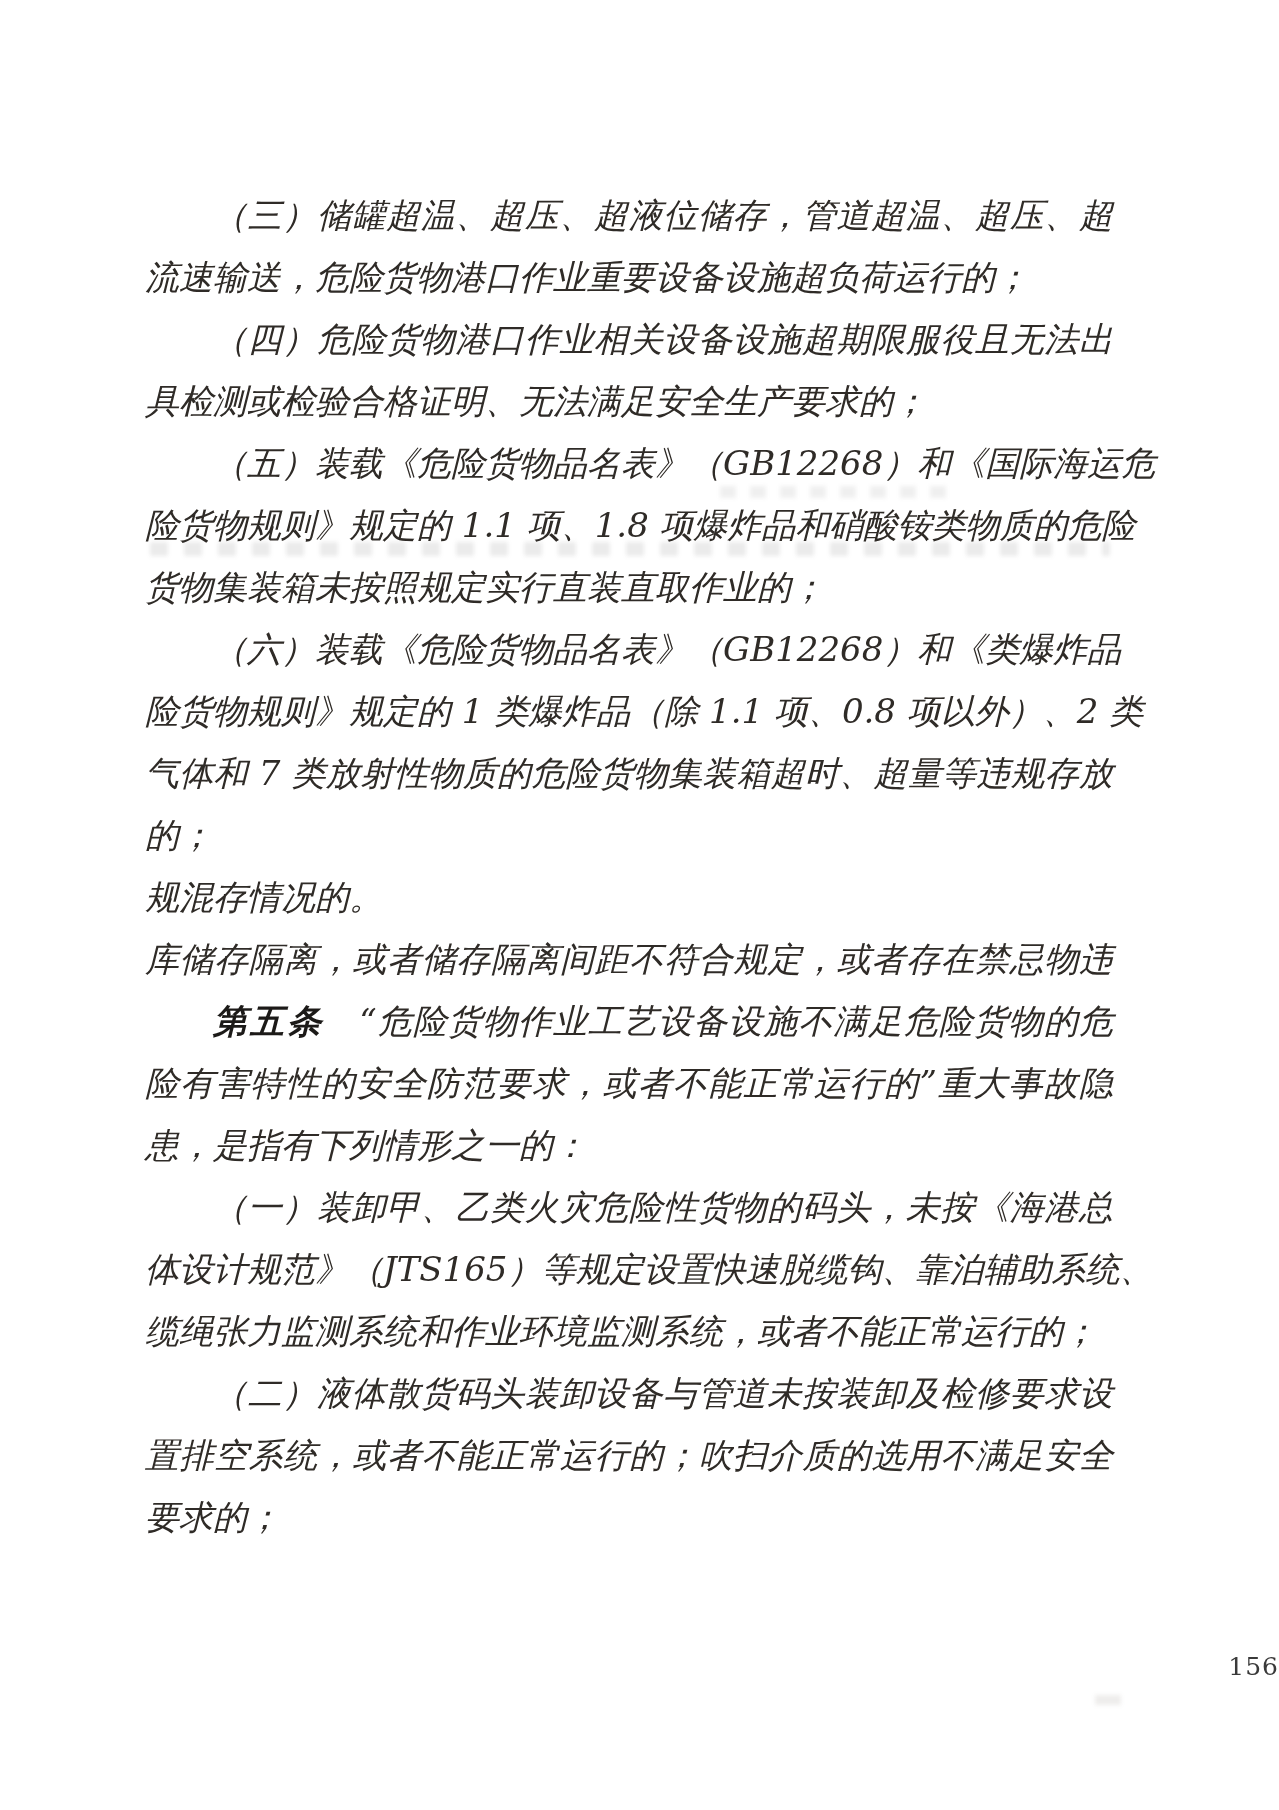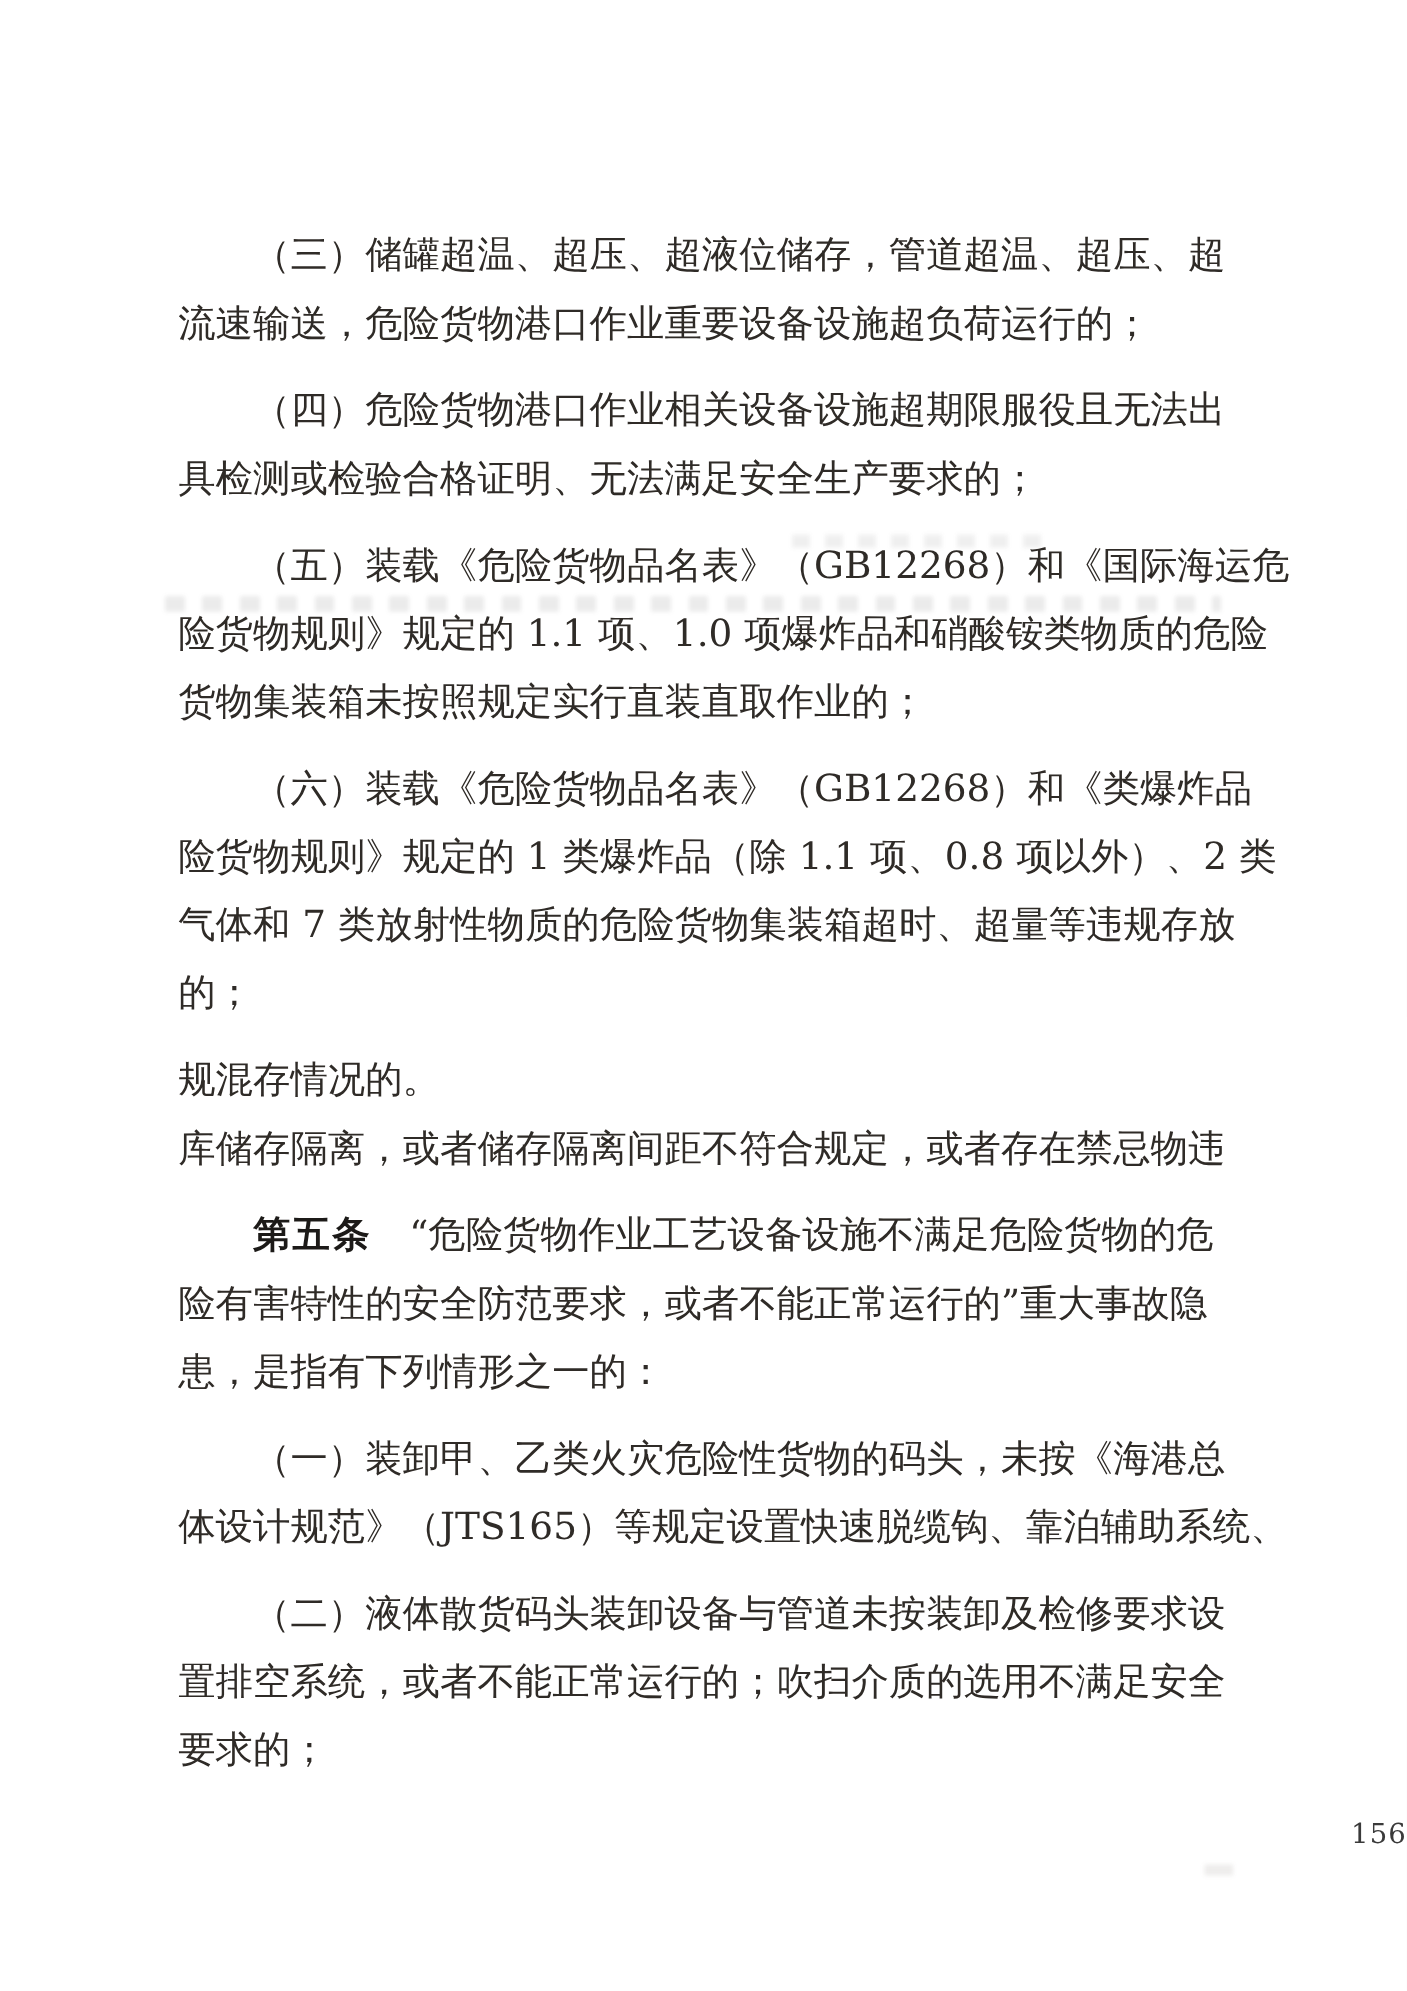--- a/index.html
+++ b/index.html
@@ -11,21 +11,21 @@
     overflow:hidden;
     font-family:"DejaVu Serif","Liberation Serif",serif;
   }
   .body-text{
     position:absolute;
     left:145px;top:184px;width:968px;
     font-size:34px;
     line-height:62px;
     color:#2f2b27;
   }
-  .paragraph{margin:17px;}
+  .paragraph{margin:0;font-style:italic;}
   .line{
     height:62px;
     white-space:nowrap;
     text-align:justify;
     text-align-last:justify;
     overflow:visible;
   }
   .line.first{text-indent:68px;}
   .line.final{text-align-last:left;}
   .seg-bold{
@@ -62,41 +62,42 @@
       <div class="paragraph">
         <div class="line first"><span>（三）储罐超温、超压、超液位储存，管道超温、超压、超</span></div>
         <div class="line final"><span>流速输送，危险货物港口作业重要设备设施超负荷运行的；</span></div>
       </div>
       <div class="paragraph">
         <div class="line first"><span>（四）危险货物港口作业相关设备设施超期限服役且无法出</span></div>
         <div class="line final"><span>具检测或检验合格证明、无法满足安全生产要求的；</span></div>
       </div>
       <div class="paragraph">
         <div class="line first"><span>（五）装载《危险货物品名表》（GB12268）和《国际海运危</span></div>
-        <div class="line"><span>险货物规则》规定的 1.1 项、1.0 项爆炸品和硝酸铵类物质的危险</span></div>
+        <div class="line"><span>险货物规则》规定的 1.1 项、1.8 项爆炸品和硝酸铵类物质的危险</span></div>
         <div class="line final"><span>货物集装箱未按照规定实行直装直取作业的；</span></div>
       </div>
       <div class="paragraph">
         <div class="line first"><span>（六）装载《危险货物品名表》（GB12268）和《类爆炸品</span></div>
         <div class="line"><span>险货物规则》规定的 1 类爆炸品（除 1.1 项、0.8 项以外）、2 类</span></div>
         <div class="line"><span>气体和 7 类放射性物质的危险货物集装箱超时、超量等违规存放</span></div>
         <div class="line final"><span>的；</span></div>
       </div>
       <div class="paragraph">
         <div class="line final"><span>规混存情况的。</span></div>
         <div class="line"><span>库储存隔离，或者储存隔离间距不符合规定，或者存在禁忌物违</span></div>
       </div>
       <div class="paragraph">
         <div class="line first"><span class="seg-bold">第五条</span><span>　“危险货物作业工艺设备设施不满足危险货物的危</span></div>
         <div class="line"><span>险有害特性的安全防范要求，或者不能正常运行的”重大事故隐</span></div>
         <div class="line final"><span>患，是指有下列情形之一的：</span></div>
       </div>
       <div class="paragraph">
         <div class="line first"><span>（一）装卸甲、乙类火灾危险性货物的码头，未按《海港总</span></div>
         <div class="line"><span>体设计规范》（JTS165）等规定设置快速脱缆钩、靠泊辅助系统、</span></div>
+        <div class="line final"><span>缆绳张力监测系统和作业环境监测系统，或者不能正常运行的；</span></div>
       </div>
       <div class="paragraph">
         <div class="line first"><span>（二）液体散货码头装卸设备与管道未按装卸及检修要求设</span></div>
         <div class="line"><span>置排空系统，或者不能正常运行的；吹扫介质的选用不满足安全</span></div>
         <div class="line final"><span>要求的；</span></div>
       </div>
     </main>
 
   <div class="page-number">156</div>
 </div>

